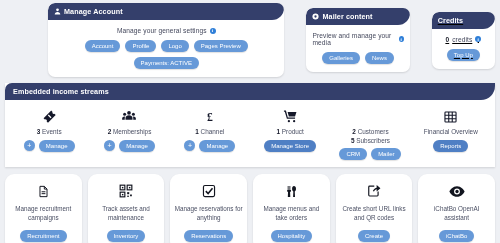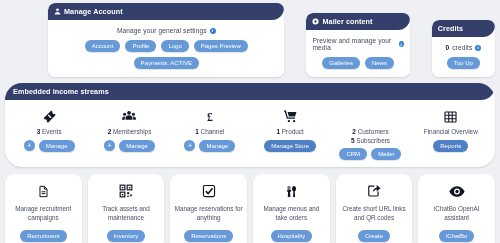--- a/index.html
+++ b/index.html
@@ -5,21 +5,21 @@
   * { box-sizing: border-box; margin: 0; padding: 0; }
   html, body {
     width: 500px; height: 243px;
     background: #eef0f4;
     font-family: "Liberation Sans", sans-serif;
     overflow: hidden;
   }
   .page { width: 500px; height: 243px; padding: 3px 5px 0 5px; position: relative; }
 
   
-  .top-row { display: flex; gap: 22px; align-items: flex-end; padding-left: 43px; }
+  .top-row { display: flex; gap: 22px; align-items: center; padding-left: 43px; }
   .panel {
     background: #fff;
     border-radius: 7px;
     box-shadow: 0 1px 2px rgba(0,0,0,.13);
     overflow: hidden;
   }
   .panel-head {
     background: #343f6b;
     color: #fff;
     font-size: 7.2px;
@@ -66,30 +66,30 @@
     width: 6px; height: 6px; border-radius: 50%;
     background: #2f7fd8; color: #fff;
     font-size: 4.6px; font-weight: bold;
     display: inline-flex; align-items: center; justify-content: center;
     font-family: "Liberation Serif", serif;
   }
   .head-icon { display: inline-flex; align-items: center; }
 
   #panel-account { width: 284px; }
   #panel-media { width: 124px; }
-  #panel-credits { width: 76px; }
+  #panel-credits { width: 76px; text-decoration: underline; }
   #panel-credits .panel-head { justify-content: flex-start; }
 
   .credits-val { font-weight: bold; color: #20232e; }
 
   
   .streams {
     margin-top: 6px;
     background: #fff;
-    border-radius: 17px;
+    border-radius: 0;
     box-shadow: 0 1px 2px rgba(0,0,0,.13);
     overflow: hidden;
   }
   .streams .panel-head {
     border-bottom-right-radius: 14px;
     border-top-right-radius: 0;
     padding: 4px 8px;
   }
   .streams-body {
     display: flex; justify-content: space-around; align-items: flex-start;

